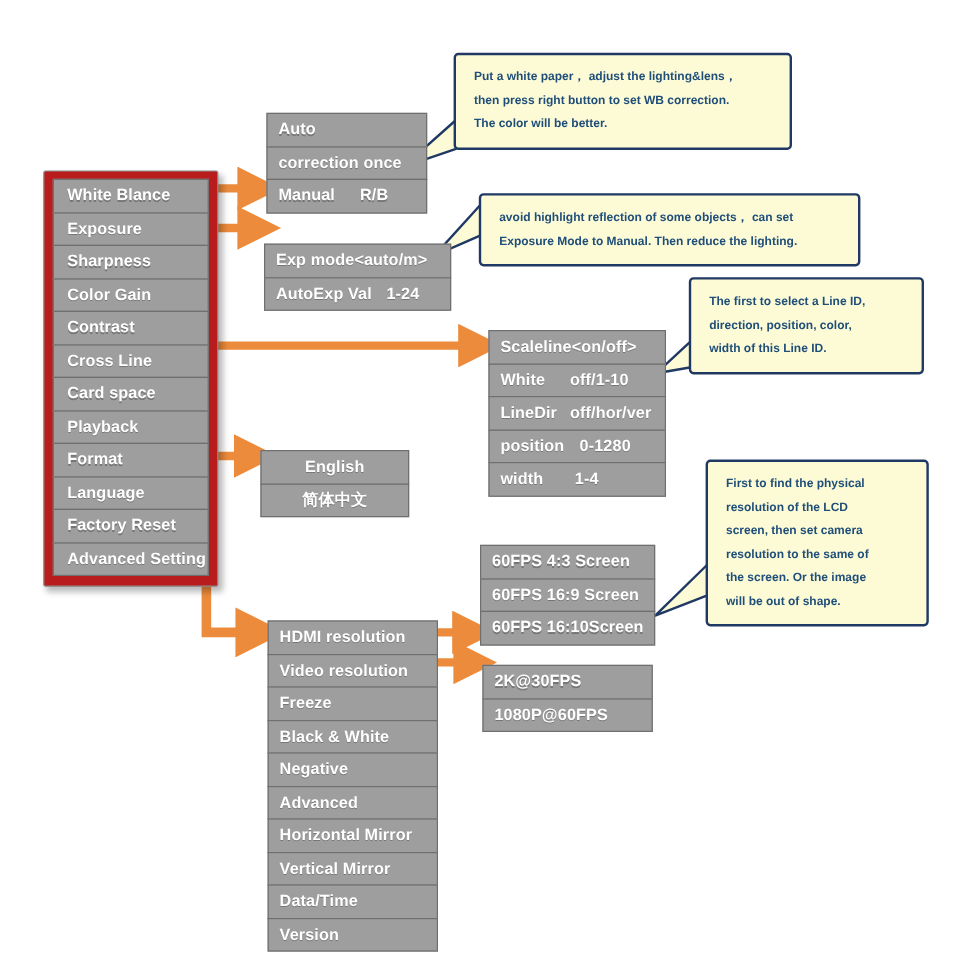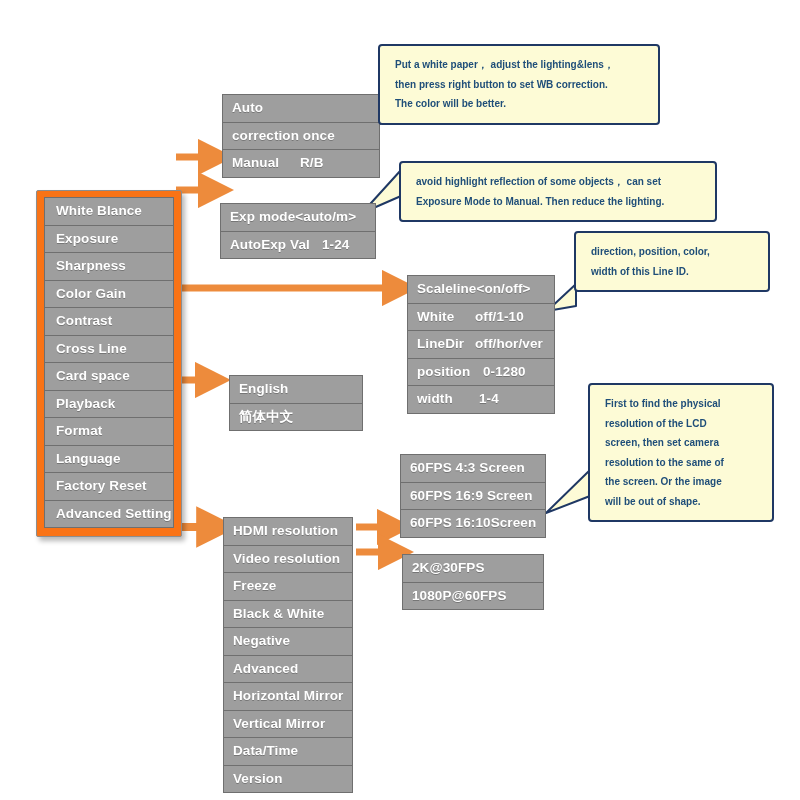--- a/index.html
+++ b/index.html
@@ -14,26 +14,25 @@
 
   
   #connectors{position:absolute;left:0;top:0;width:800px;height:800px;}
 
   
   .panel{
     position:absolute;
     box-sizing:border-box;
   }
   .panel.framed{
-    background:#f97316;
+    background:#b91c1c;
     border:1px solid #8d8d8d;
     padding:6px 7px 8px 7px;
     box-shadow:3px 4px 5px rgba(0,0,0,.28);
     border-radius:2px;
-    margin-top:48px;
   }
   .row{
     box-sizing:border-box;
     background:#9e9e9e;
     border:1px solid #6f6f6f;
     color:#ffffff;
     font-weight:bold;
     font-size:13.5px;
     line-height:1;
     padding:6px 9px 7px 9px;
@@ -44,25 +43,25 @@
   }
   .row:last-child{margin-bottom:0;}
   .row .kv{display:flex;}
   .row .kv .k{flex:0 0 auto;}
   .row .kv .v{flex:0 0 auto;}
 
   
   #main-menu      {left:36px; top:142px; width:146px;}
   #main-menu .row {font-size:13.5px;padding:6px 9px 7px 11px;}
 
-  #wb-menu        {left:222px; top:94px;  width:158px;}
+  #wb-menu        {left:222px; top:94px;  width:134px;}
   #exp-menu       {left:220px; top:203px; width:156px;}
   #crossline-menu {left:407px; top:275px; width:148px;}
-  #lang-menu      {left:229px; top:375px; width:134px;}
-  #adv-menu       {left:223px; top:517px; width:130px;}
+  #lang-menu      {left:217px; top:375px; width:124px;text-align:center;}
+  #adv-menu       {left:223px; top:517px; width:142px;}
   #hdmi-menu      {left:400px; top:454px; width:146px;}
   #video-menu     {left:402px; top:554px; width:142px;}
 
   .plain .row{margin-bottom:-1px;}
 
   
   .callout{
     position:absolute;
     box-sizing:border-box;
     background:#fdfbd6;
@@ -215,20 +214,21 @@
     <p>then press right button to set WB correction.</p>
     <p>The color will be better.</p>
   </div>
 
   <div id="callout-exp" class="callout">
     <p>avoid highlight reflection of some objects，  can set</p>
     <p>Exposure Mode to Manual. Then reduce the lighting.</p>
   </div>
 
   <div id="callout-line" class="callout">
+    <p>The first to select a Line ID,</p>
     <p>direction, position, color,</p>
     <p>width of this Line ID.</p>
   </div>
 
   <div id="callout-res" class="callout">
     <p>First to find the physical</p>
     <p>resolution of the LCD</p>
     <p>screen, then set camera</p>
     <p>resolution to the same of</p>
     <p>the screen. Or the image</p>

